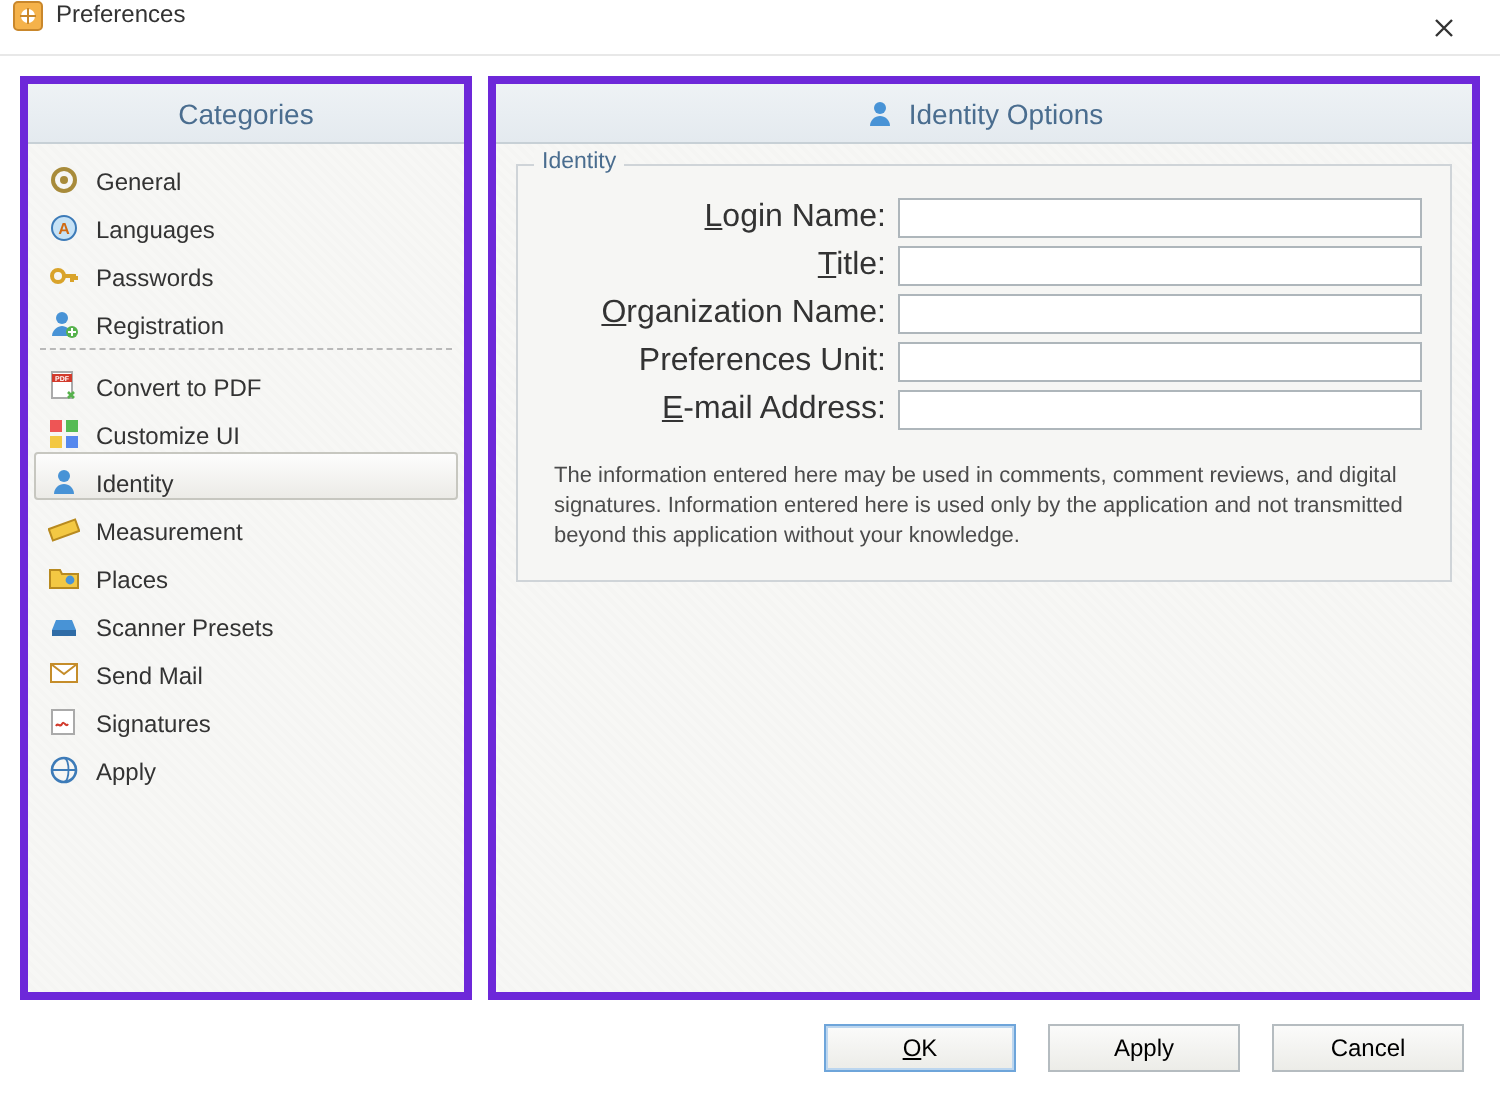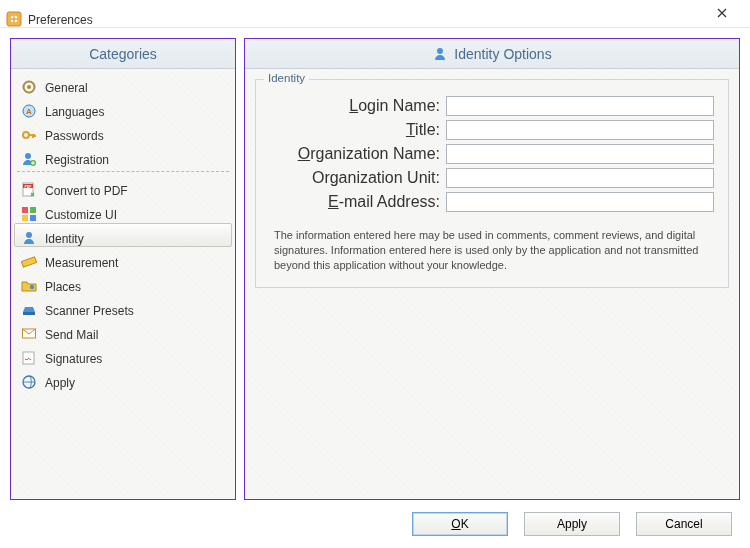--- a/index.html
+++ b/index.html
@@ -8,21 +8,21 @@
     width: 750px; height: 548px;
     font-family: "Segoe UI", Tahoma, sans-serif;
     font-size: 12px;
     background: #fff;
     color: #222;
     overflow: hidden;
   }
   .titlebar {
     height: 28px;
     display: flex;
-    align-items: flex-end;
+    align-items: flex-start;
     padding: 0 6px 0 6px;
     background: #fff;
     border-bottom: 1px solid #e8e8e8;
   }
   .title-icon {
     width: 16px; height: 16px;
     margin-right: 6px;
     display: inline-flex; align-items: center; justify-content: center;
   }
   .title-text { font-size: 12px; color: #333; }
@@ -33,21 +33,21 @@
     cursor: pointer;
   }
   .title-close svg { width: 10px; height: 10px; }
   .content {
     padding: 10px 10px 0 10px;
     display: flex;
     gap: 8px;
     height: calc(548px - 28px - 48px);
   }
   .panel {
-    border: 1px solid #6d28d9;
+    border: 4px solid #6d28d9;
     background: #f7f7f5;
     display: flex; flex-direction: column;
     min-width: 0;
   }
   .categories { width: 226px; flex: 0 0 226px; }
   .main { flex: 1; }
 
   .panel-header {
     height: 30px;
     background: linear-gradient(#eef2f5, #e4eaef);
@@ -340,21 +340,21 @@
         </div>
         <div class="form-row">
           <div class="form-label"><span class="ul">T</span>itle:</div>
           <input class="form-input" value="" style="">
         </div>
         <div class="form-row">
           <div class="form-label"><span class="ul">O</span>rganization Name:</div>
           <input class="form-input" value="" style="">
         </div>
         <div class="form-row">
-          <div class="form-label">Organization Unit:</div>
+          <div class="form-label">Preferences Unit:</div>
           <input class="form-input" value="" style="">
         </div>
         <div class="form-row">
           <div class="form-label"><span class="ul">E</span>-mail Address:</div>
           <input class="form-input" value="" style="">
         </div>
 
         <div class="desc">The information entered here may be used in comments, comment reviews, and digital signatures. Information entered here is used only by the application and not transmitted beyond this application without your knowledge.</div>
       </div>
     </div>

